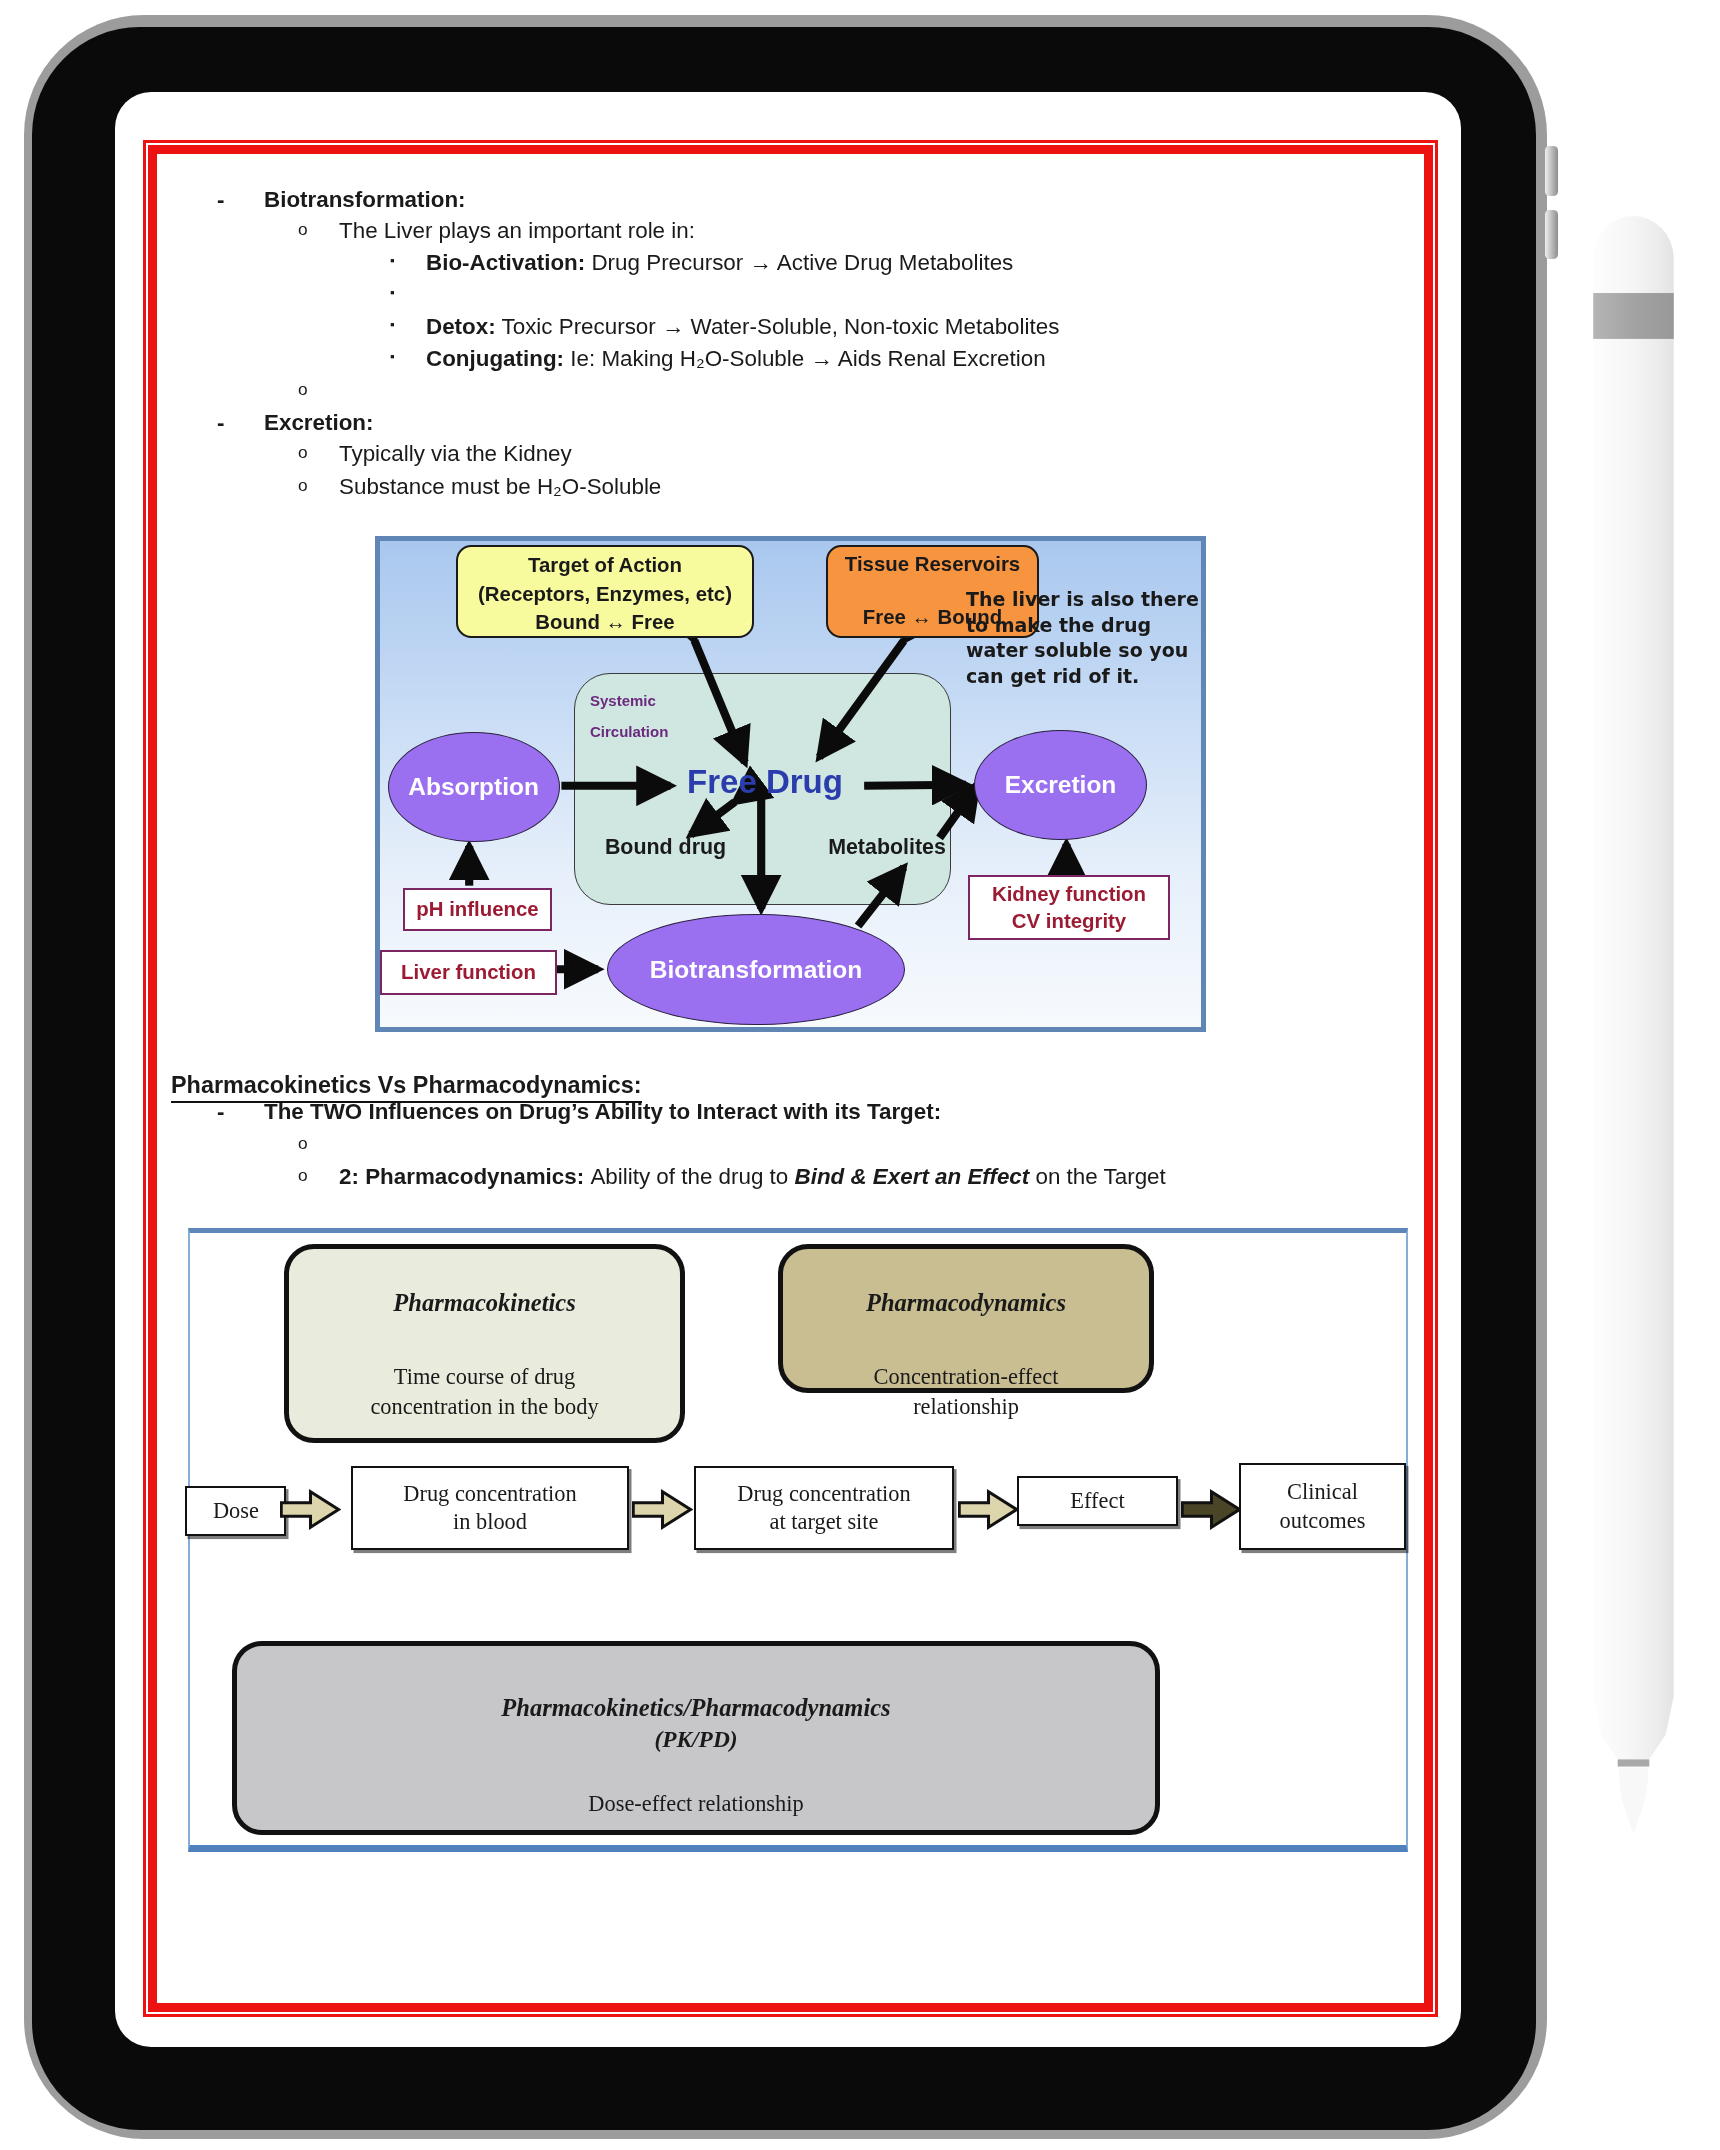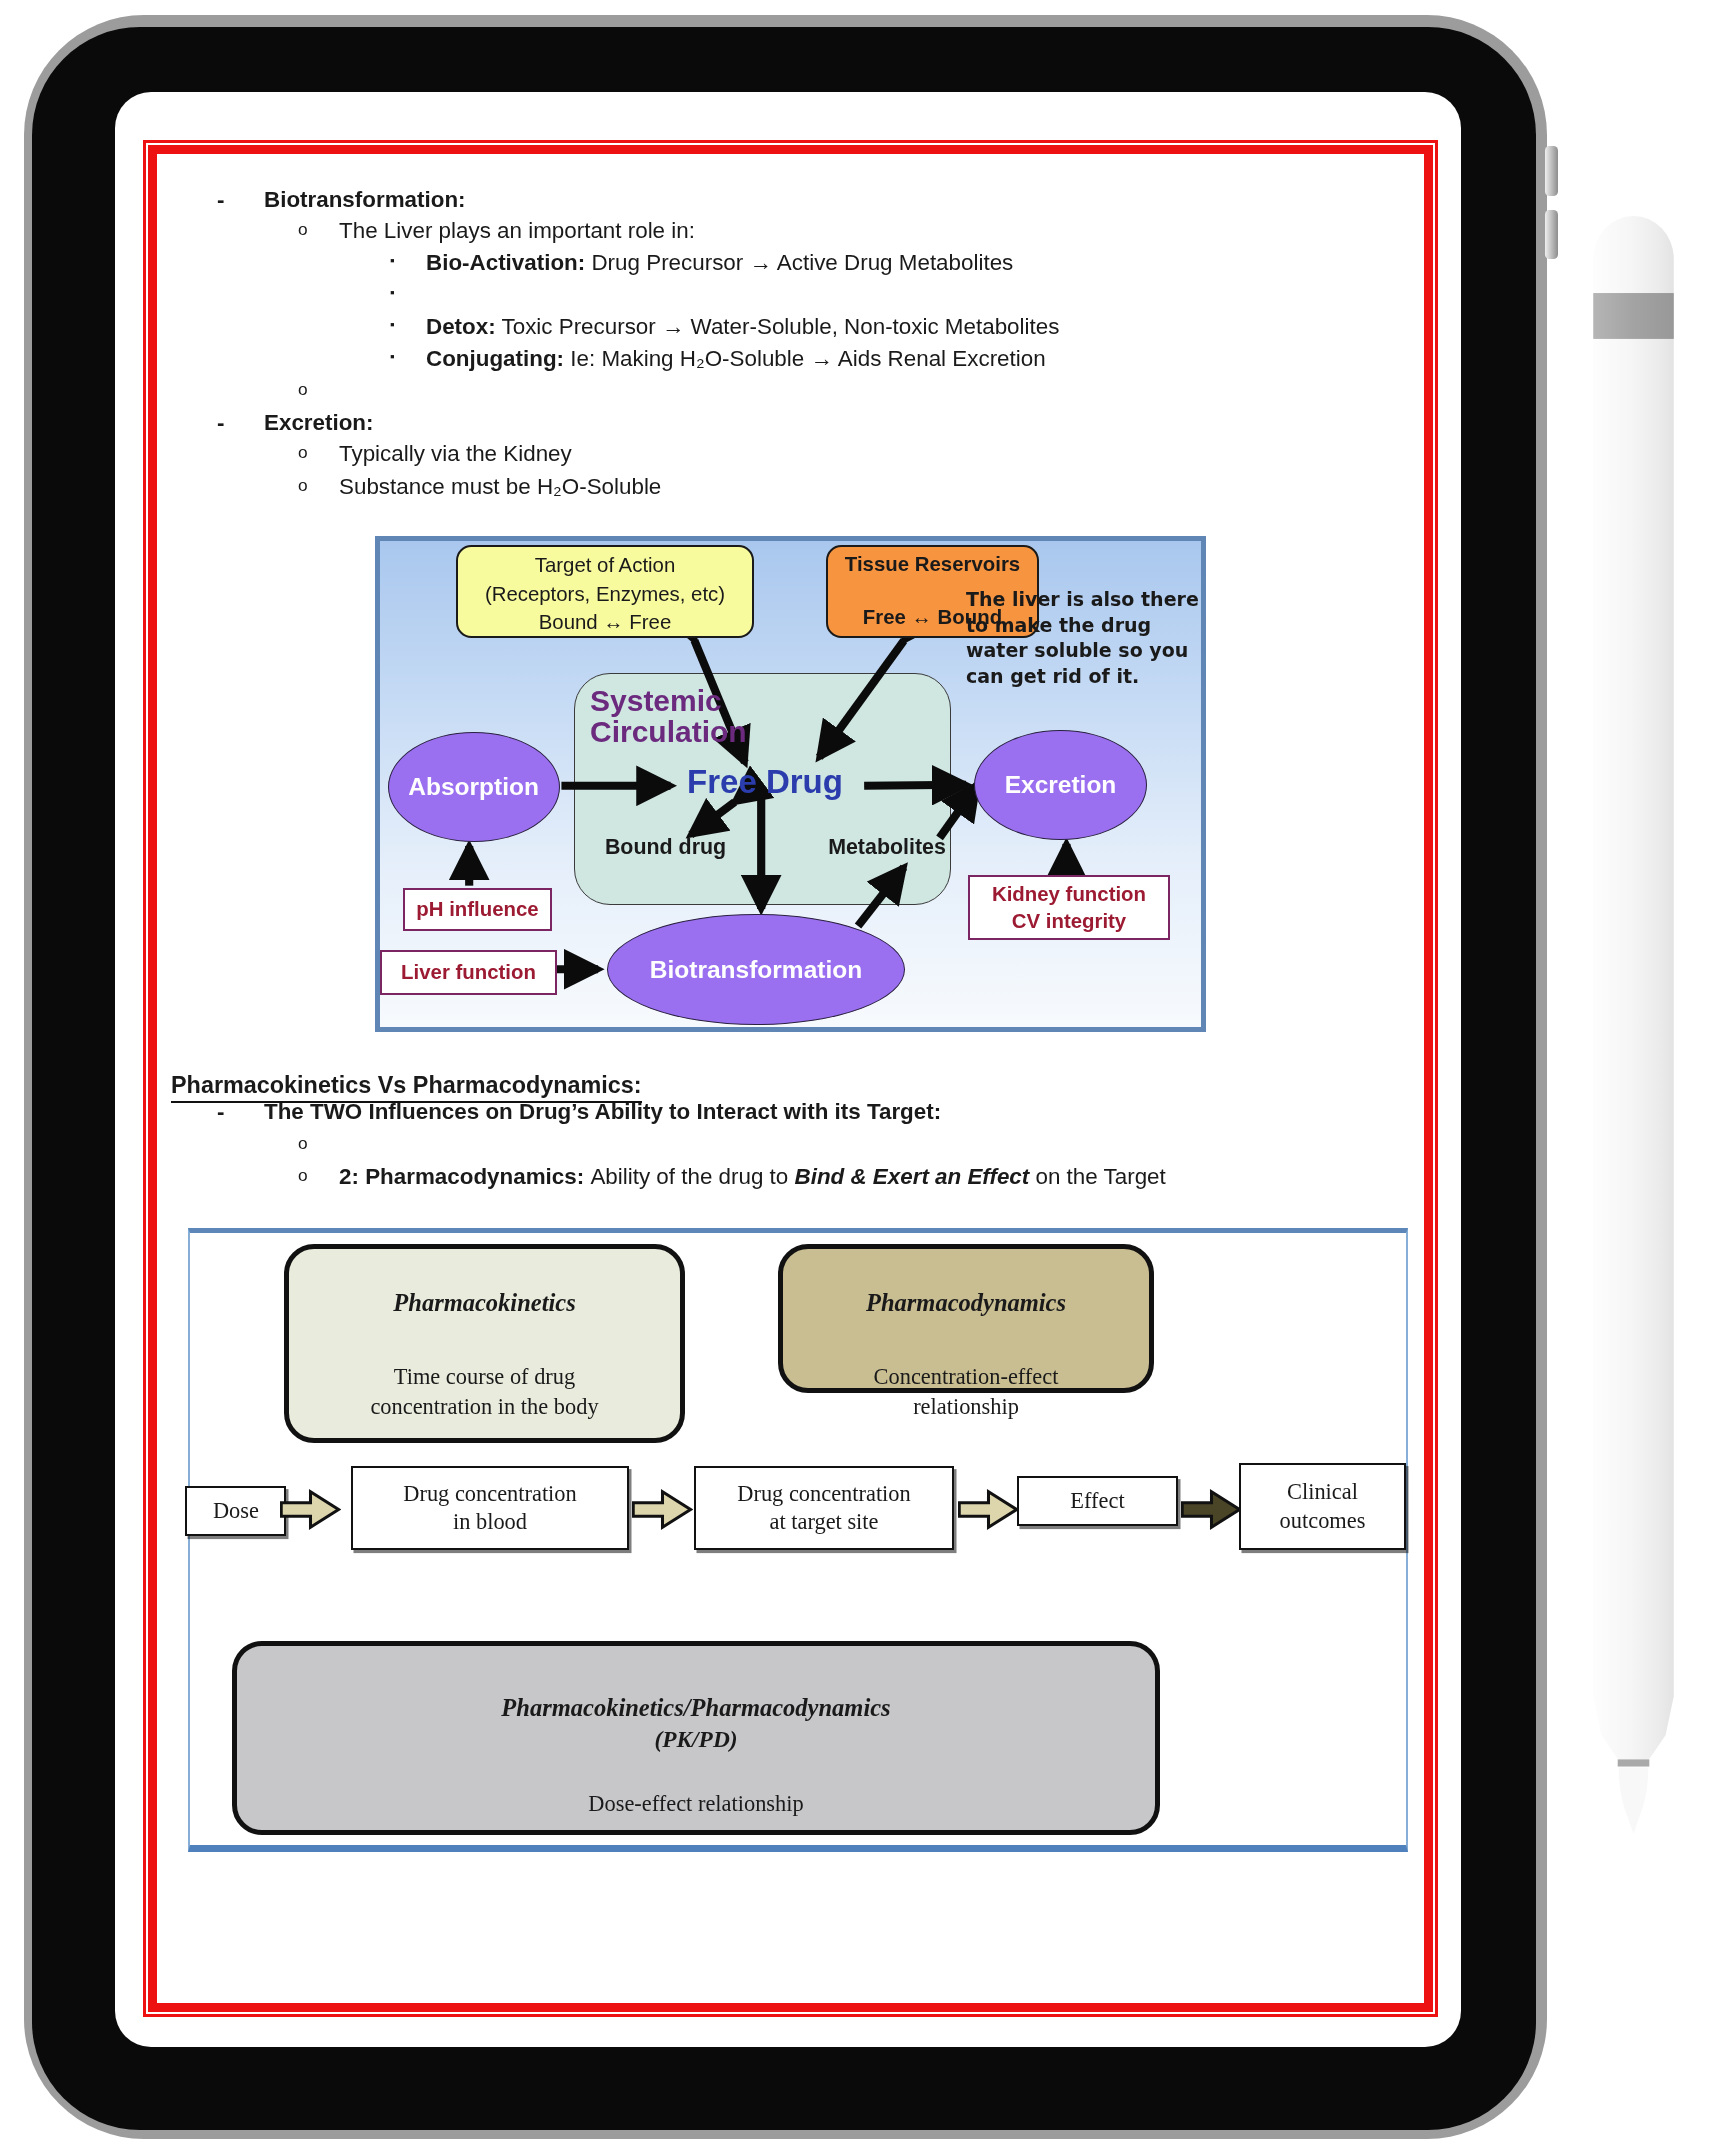--- a/index.html
+++ b/index.html
@@ -31,29 +31,29 @@
   .bi{font-weight:bold;font-style:italic;}
   #pkpd-heading{left:171px;top:1072px;font-size:23.4px;font-weight:bold;
                 border-bottom:2.5px solid #111;padding-bottom:1.5px;}
 
   
   #diagram1{left:375px;top:536px;width:831px;height:496px;box-sizing:border-box;
             border:5.1px solid #5f86b5;
             background:linear-gradient(180deg,#a9c7ee 0%,#c3d9f4 30%,#e4eefa 65%,#f7fafd 100%);}
   #diagram1 .box{position:absolute;box-sizing:border-box;text-align:center;}
   #d1-target{left:76px;top:4.1px;width:298px;height:93px;background:#f8fa9e;border:2px solid #1a1a1a;
-             border-radius:15.3px;font-size:20.4px;font-weight:normal;line-height:28.5px;padding-top:4.1px;}
+             border-radius:15.3px;font-size:20.4px;font-weight:bold;line-height:28.5px;padding-top:4.1px;}
   #d1-tissue{left:446px;top:4.1px;width:213px;height:93px;background:#f79440;border:2px solid #1a1a1a;
              border-radius:15.3px;font-size:20.4px;font-weight:bold;}
   #d1-tissue .tt{margin-top:6.1px;} #d1-tissue .ts{margin-top:30px;}
   #d1-note{left:586px;top:46px;width:240px;font-size:19px;font-weight:bold;line-height:25.5px;
            text-align:left;font-family:"DejaVu Sans",sans-serif;}
   #d1-systemic-box{left:194px;top:132px;width:377px;height:232px;background:#cfe6e1;
                    border:1.5px solid #3a3a3a;border-radius:36px;}
-  #d1-systemic-label{left:210px;top:144px;font-size:30px;font-weight:bold;color:#6b2a7e;line-height:31px;text-align:left;}
+  #d1-systemic-label{left:210px;top:144px;font-size:15px;font-weight:bold;color:#6b2a7e;line-height:31px;text-align:left;}
   .ellipse{position:absolute;background:#9a6ff0;border:1.5px solid #2a2040;border-radius:50%;
            display:flex;align-items:center;justify-content:center;font-weight:bold;color:#ffffff;}
   #d1-absorption{left:7.6px;top:191px;width:170px;height:108px;font-size:24.5px;}
   #d1-excretion{left:594px;top:189px;width:171px;height:108px;font-size:24.5px;}
   #d1-biotrans{left:227px;top:373px;width:296px;height:109px;font-size:24.5px;}
   #d1-freedrug{left:283px;top:222px;width:204px;text-align:center;font-size:33px;font-weight:bold;color:#2b3cad;}
   #d1-bound{left:214px;top:294px;width:143px;text-align:center;font-size:21.4px;font-weight:bold;}
   #d1-metab{left:428px;top:294px;width:158px;text-align:center;font-size:21.4px;font-weight:bold;}
   .mbox{position:absolute;background:#ffffff;border:2.5px solid #7b2563;color:#9c1b33;font-weight:bold;
         display:flex;flex-direction:column;align-items:center;justify-content:center;text-align:center;}

